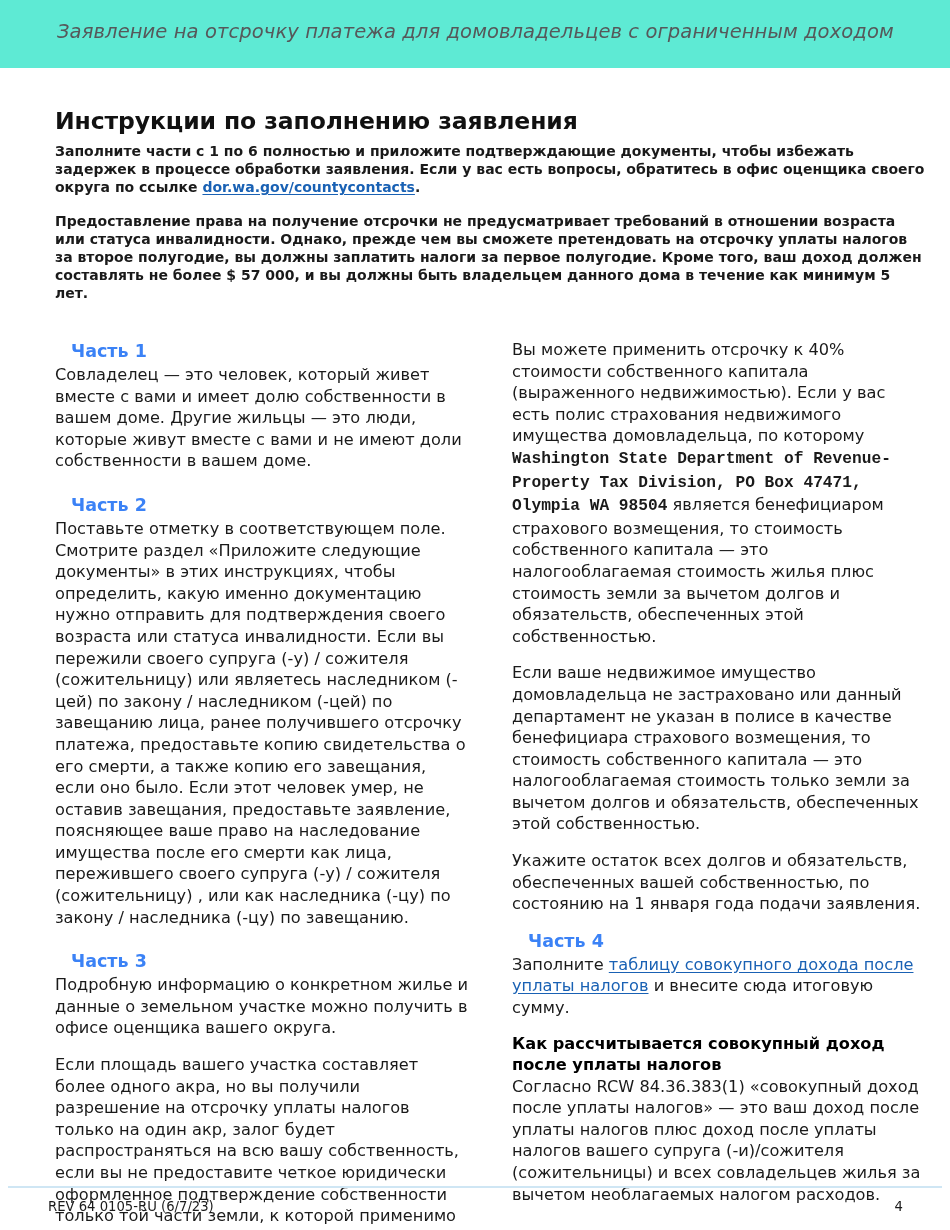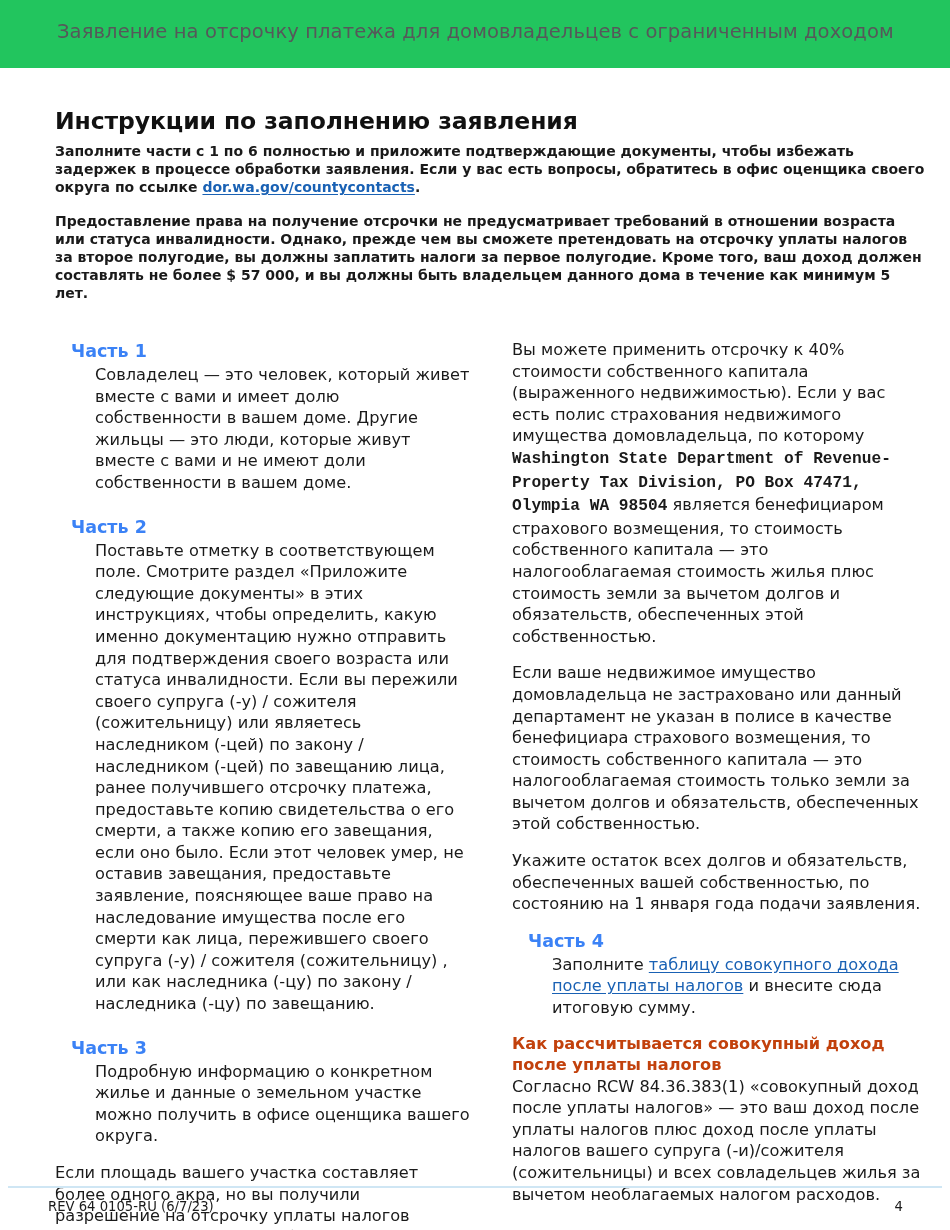--- a/index.html
+++ b/index.html
@@ -16,22 +16,23 @@
     position: relative;
   }
 
   
   .header-band {
     position: absolute;
     top: 0;
     left: 0;
     width: 950px;
     height: 68px;
-    background: #22c55e;
+    background: #5eead4;
     box-sizing: border-box;
+    font-style: italic;
   }
   .header-band .header-title {
     position: absolute;
     left: 57px;
     right: 20px;
     top: 19px;
     font-size: 19.5px;
     line-height: 26px;
     color: #56585a;
     font-weight: 400;
@@ -100,30 +101,30 @@
     line-height: 24px;
     font-weight: 700;
     margin: 0 0 1px 16px;
     color: #3b82f6;
   }
   .col h3 {
     font-size: 16.2px;
     line-height: 21.5px;
     font-weight: 700;
     margin: 0;
-    color: #c2410c;
+    color: #000000;
   }
   .col p {
     margin: 0;
     font-size: 16.2px;
     line-height: 21.6px;
     color: #1a1a1a;
   }
   .col p + p { margin-top: 15px; }
-  .col h2 + p { margin-top: 0; margin-left: 40px; }
+  .col h2 + p { margin-top: 0; }
   .col h3 + p { margin-top: 0; }
   .block-gap { height: 21px; }
   .block-gap-sm { height: 14px; }
 
   .col strong { font-weight: 700; font-family: Liberation Mono, monospace; }
 
   
   .footer {
     position: absolute;
     left: 8px;

